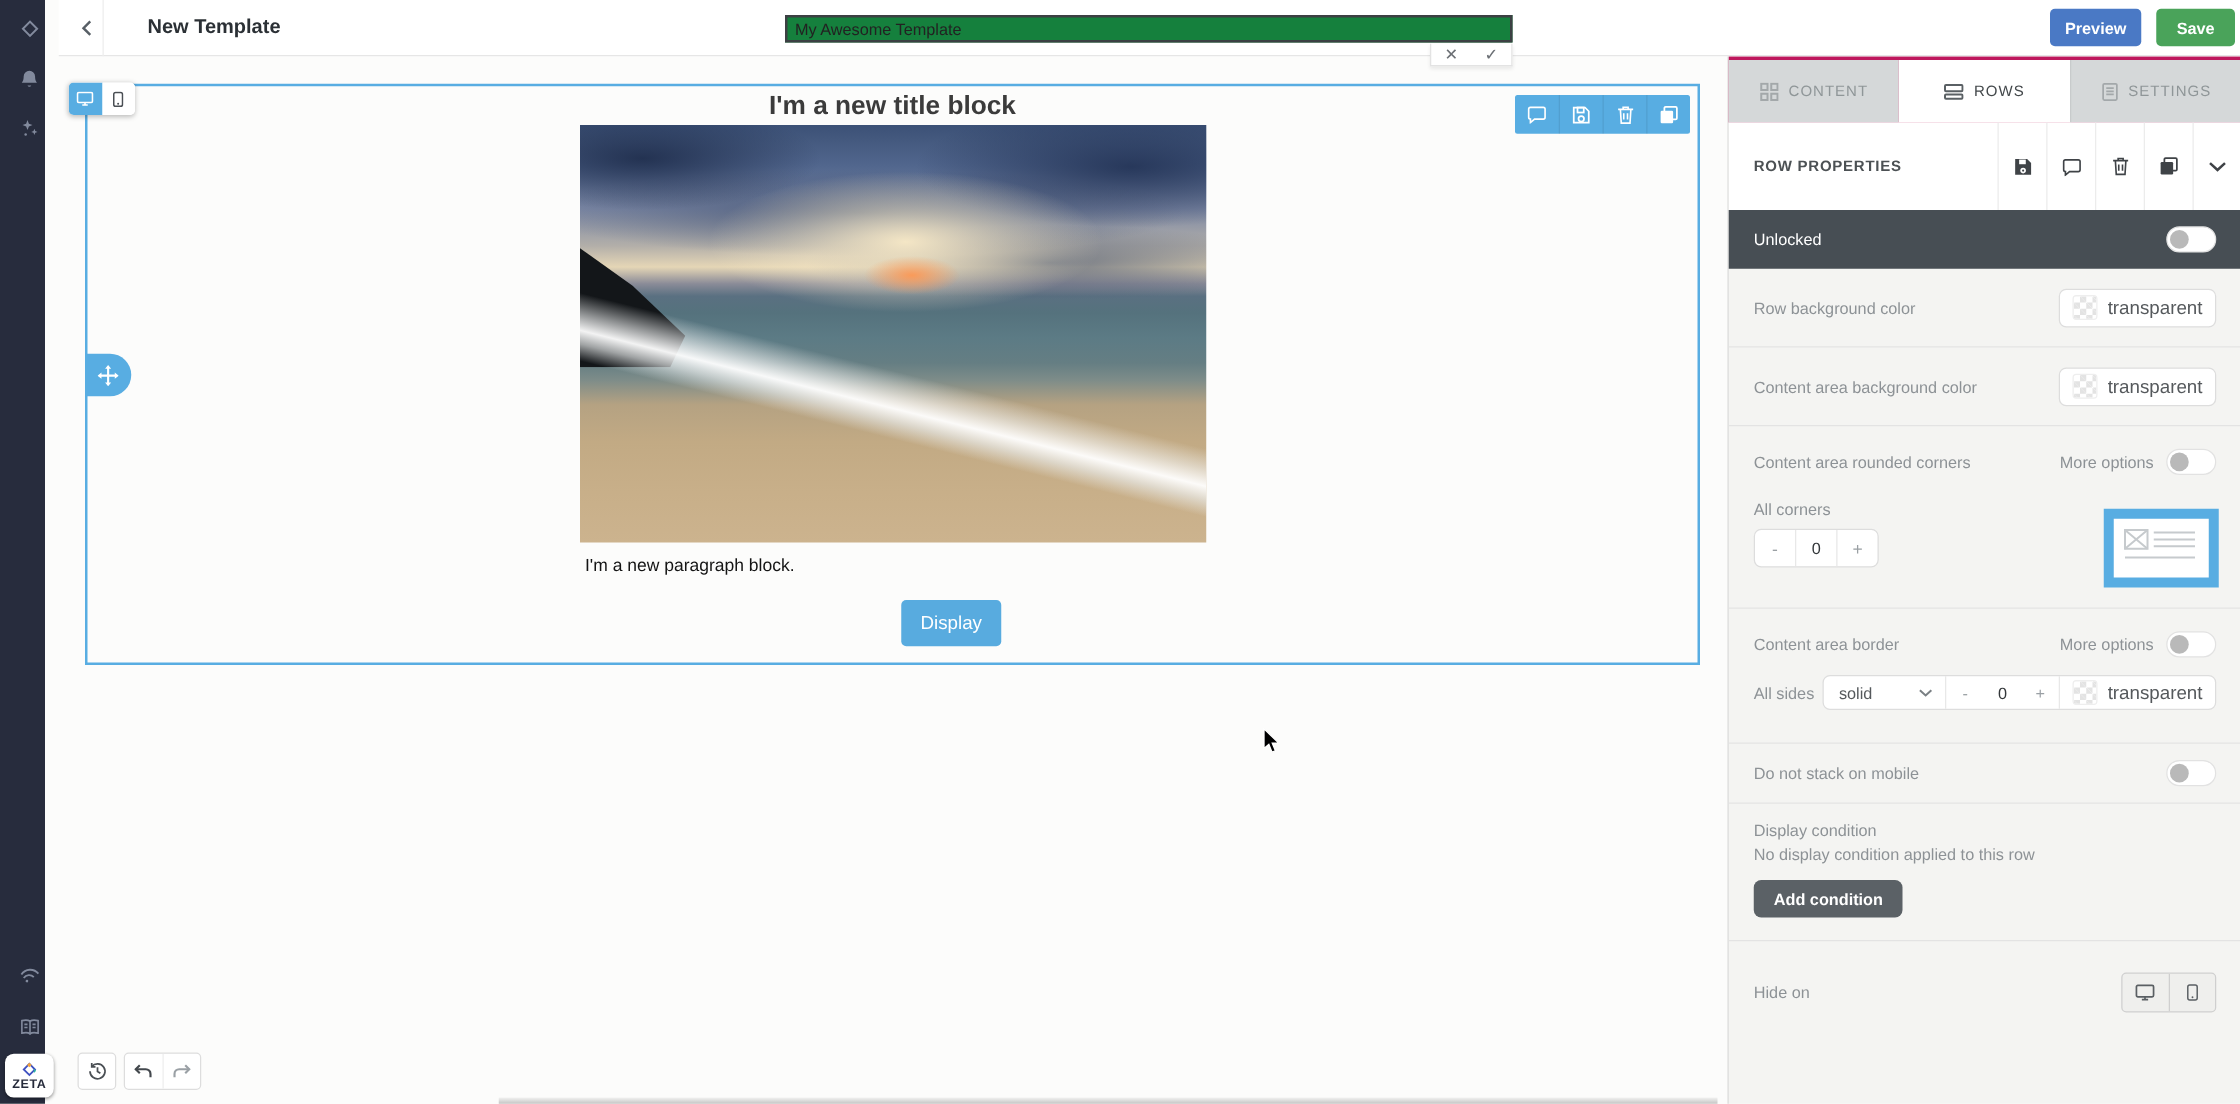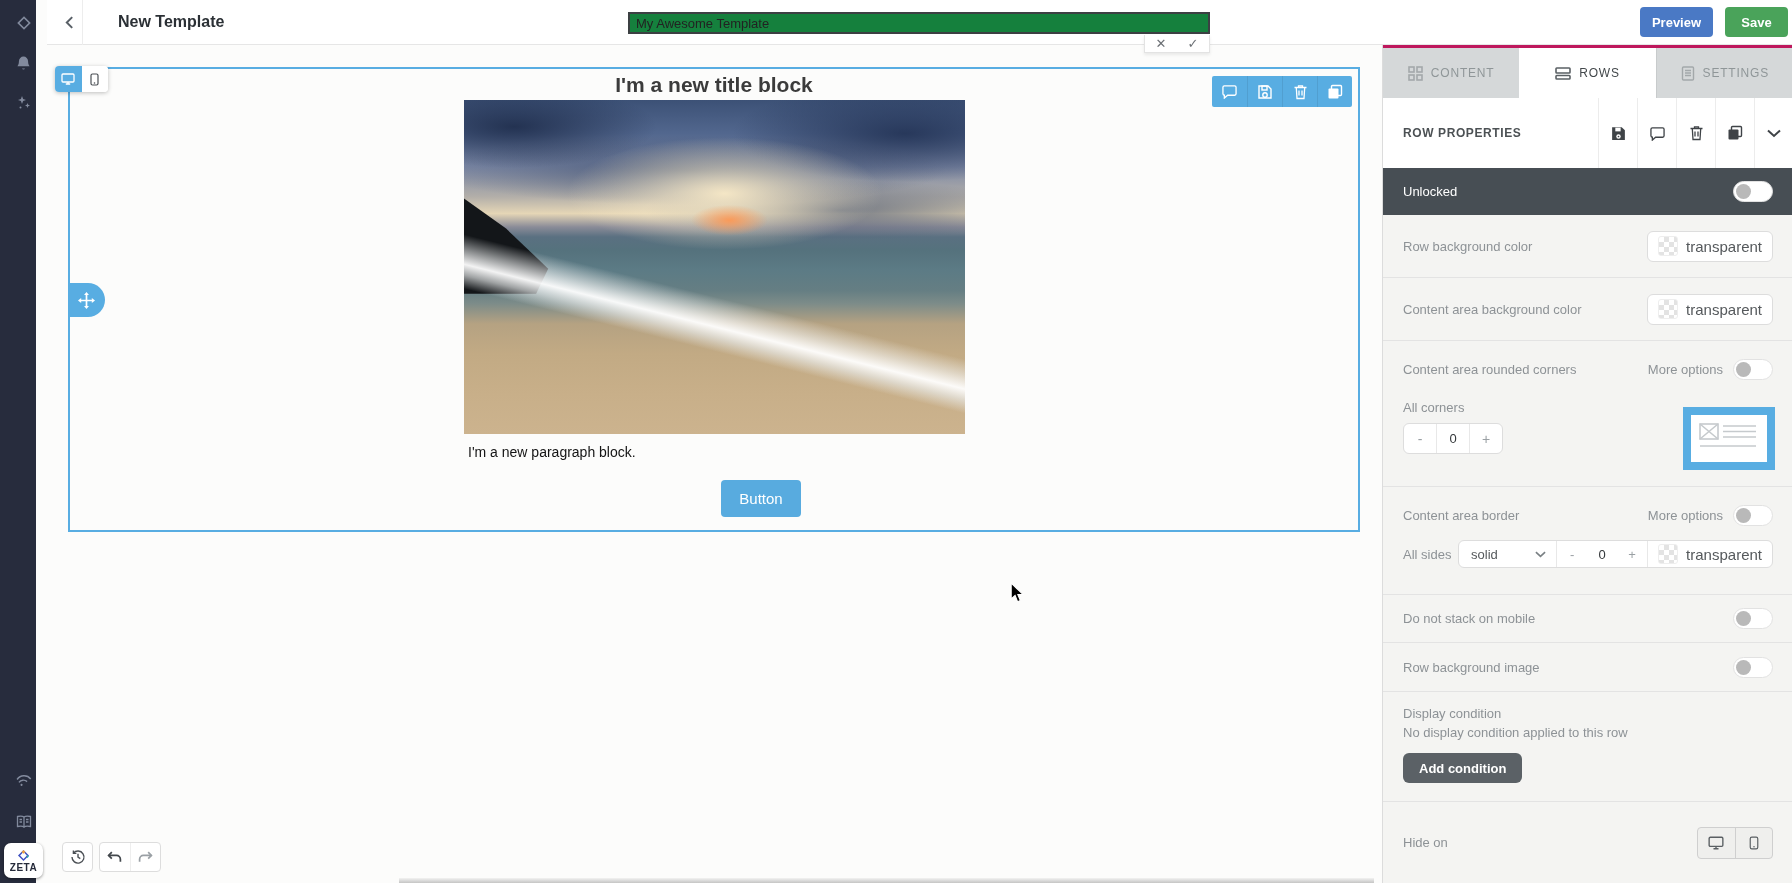--- a/index.html
+++ b/index.html
@@ -250,21 +250,21 @@
   </div>
 
   <div class="email-title">I'm a new title block</div>
 
   <div class="photo">
     <div class="rock"></div>
     <div class="foam"></div>
   </div>
 
   <div class="email-paragraph">I'm a new paragraph block.</div>
-  <button class="email-button">Button</button>
+  <button class="email-button">Display</button>
 
   <div class="history-bar">
     <div class="hist-btn">
       <svg width="16" height="16" viewBox="0 0 16 16" fill="none" stroke="currentColor" stroke-width="1.4">
           <path d="M3.4 4.2A6 6 0 1 1 2 8"></path>
           <path d="M3.4 1.4v3h3"></path>
           <path d="M8 4.8v3.4l2.3 1.4"></path>
         </svg>
     </div>
     <div class="undo-group">
@@ -432,24 +432,20 @@
           </div>
         </div>
       </div>
     </div>
 
     <div class="sec sec-toggle">
       <span class="lbl">Do not stack on mobile</span>
       <div class="switch"></div>
     </div>
 
-    <div class="sec sec-toggle sec-bgimg">
-      <span class="lbl">Row background image</span>
-      <div class="switch"></div>
-    </div>
 
     <div class="sec sec-display">
       <div class="lbl">Display condition</div>
       <div class="status">No display condition applied to this row</div>
       <button class="add-cond">Add condition</button>
     </div>
 
     <div class="sec sec-hideon">
       <span class="lbl">Hide on</span>
       <div class="hide-group">

